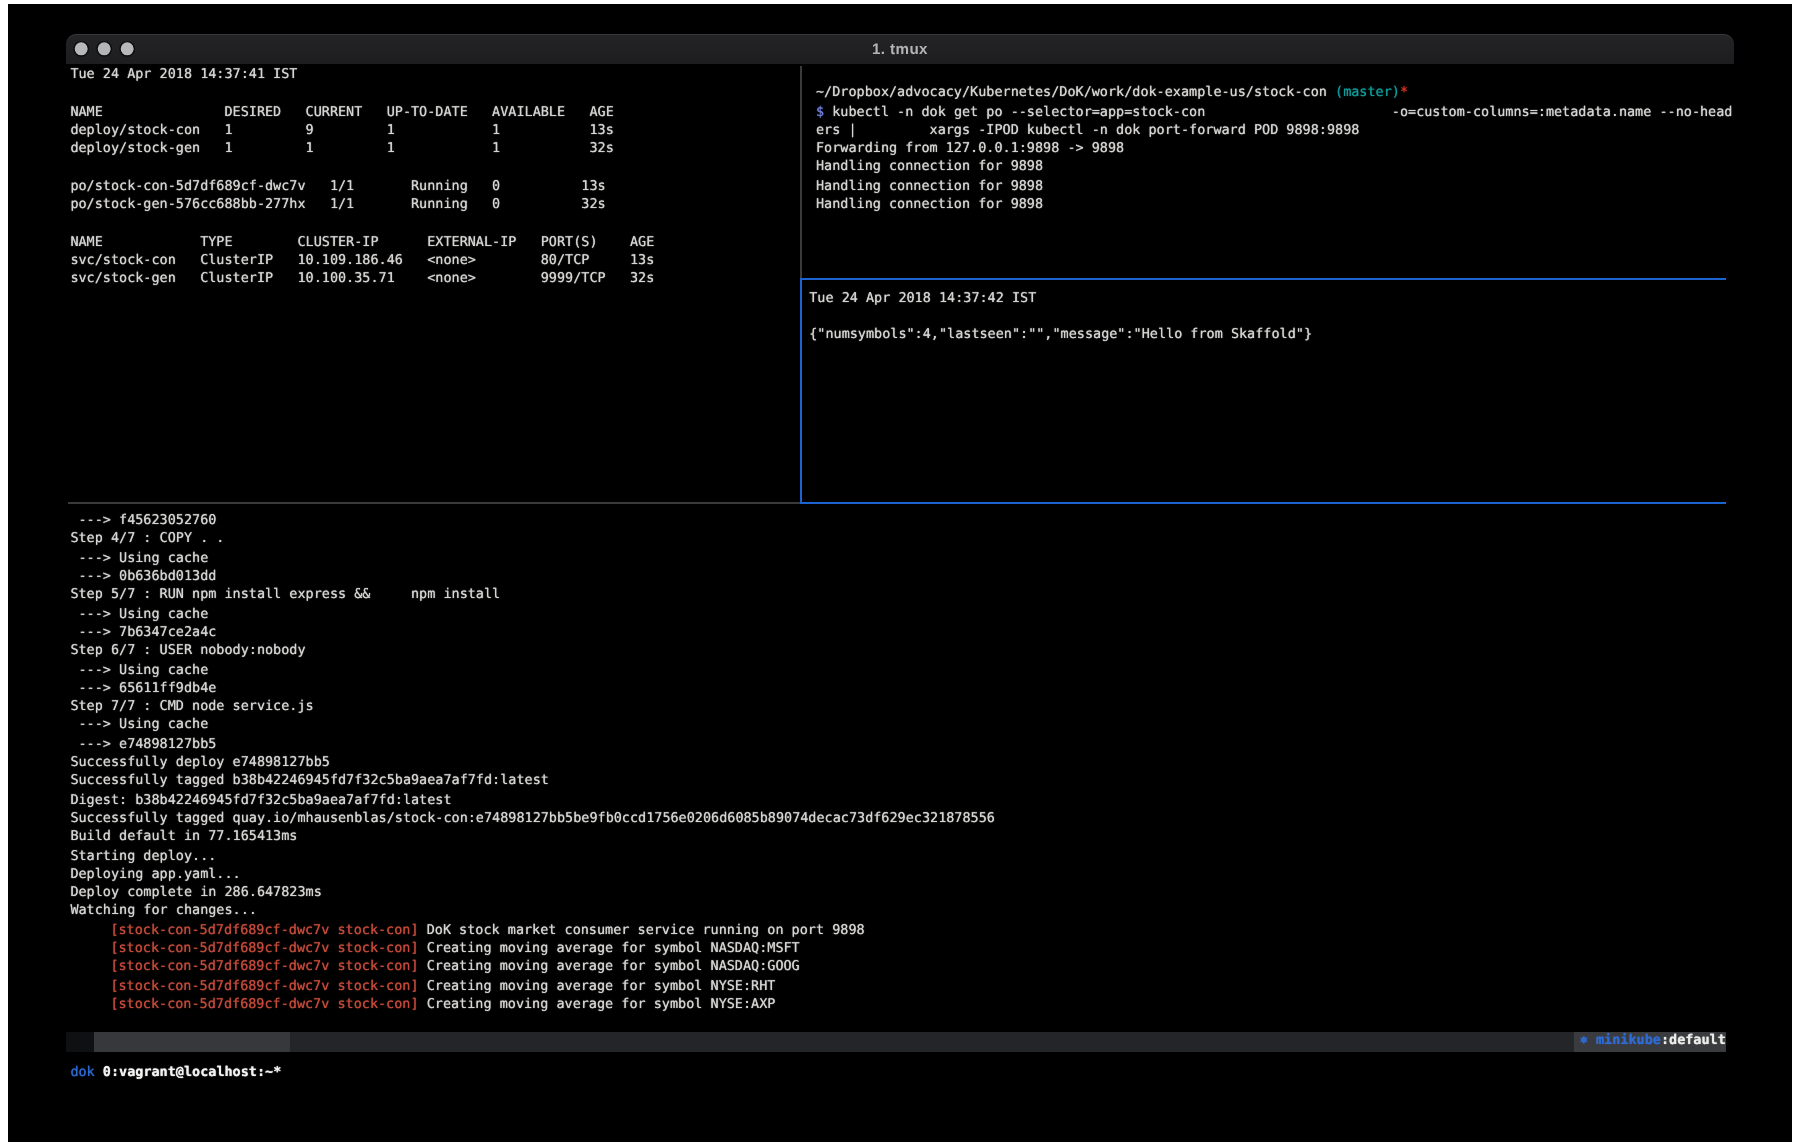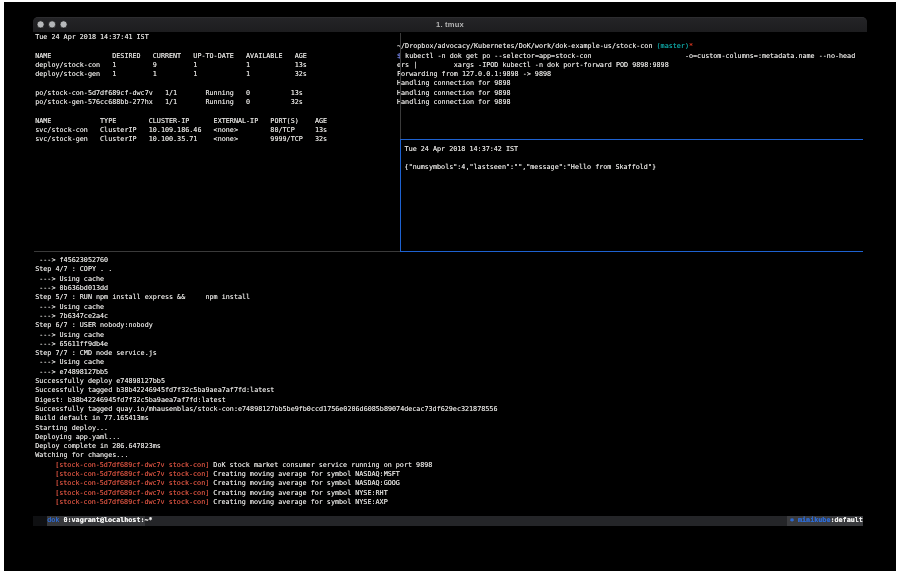--- a/index.html
+++ b/index.html
@@ -67,21 +67,21 @@
     background: var(--status-dark-seg);
   }
   .st-win-seg {
     position: absolute; left: 14.4px; top: 0; height: 100%; width: 97.6px;
     background: var(--status-win-seg);
   }
   .st-right-seg {
     position: absolute; right: 0; top: 0; height: 100%; width: 76px;
     background: var(--status-right-seg);
   }
-  .st-text { position: absolute; left: 2.2px; top: 0; margin-left: 12px; }
+  .st-text { position: absolute; left: 2.2px; top: 16px; }
   .st-session { color: var(--status-blue); }
   .st-window { color: #f2f2f1; font-weight: bold; }
   .st-right-text { position: absolute; right: 0.4px; top: 0; }
   .st-kube { color: var(--status-blue); font-weight: bold; }
   .st-ns { color: #ececeb; font-weight: bold; }
 </style>
 </head>
 <body>
 
 <div class="page">
@@ -107,21 +107,21 @@
             <div class="trow"><span>deploy/stock-gen   1         1         1            1           32s</span></div>
             <div class="trow">&nbsp;</div>
             <div class="trow"><span>po/stock-con-5d7df689cf-dwc7v   1/1       Running   0          13s</span></div>
             <div class="trow"><span>po/stock-gen-576cc688bb-277hx   1/1       Running   0          32s</span></div>
             <div class="trow">&nbsp;</div>
             <div class="trow"><span>NAME            TYPE        CLUSTER-IP      EXTERNAL-IP   PORT(S)    AGE</span></div>
             <div class="trow"><span>svc/stock-con   ClusterIP   10.109.186.46   &lt;none&gt;        80/TCP     13s</span></div>
             <div class="trow"><span>svc/stock-gen   ClusterIP   10.100.35.71    &lt;none&gt;        9999/TCP   32s</span></div>
           </div>
 
-        <div class="pane" style="left:364px; top:1.5px;">
+        <div class="pane" style="left:375px; top:1.5px;">
             <div class="trow">&nbsp;</div>
             <div class="trow"><span>~/Dropbox/advocacy/Kubernetes/DoK/work/dok-example-us/stock-con </span><span class="sg-teal">(master)</span><span class="sg-red">*</span></div>
             <div class="trow"><span class="sg-blue">$</span><span> kubectl -n dok get po --selector=app=stock-con                       -o=custom-columns=:metadata.name --no-head</span></div>
             <div class="trow"><span>ers |         xargs -IPOD kubectl -n dok port-forward POD 9898:9898</span></div>
             <div class="trow"><span>Forwarding from 127.0.0.1:9898 -&gt; 9898</span></div>
             <div class="trow"><span>Handling connection for 9898</span></div>
             <div class="trow"><span>Handling connection for 9898</span></div>
             <div class="trow"><span>Handling connection for 9898</span></div>
           </div>
 

